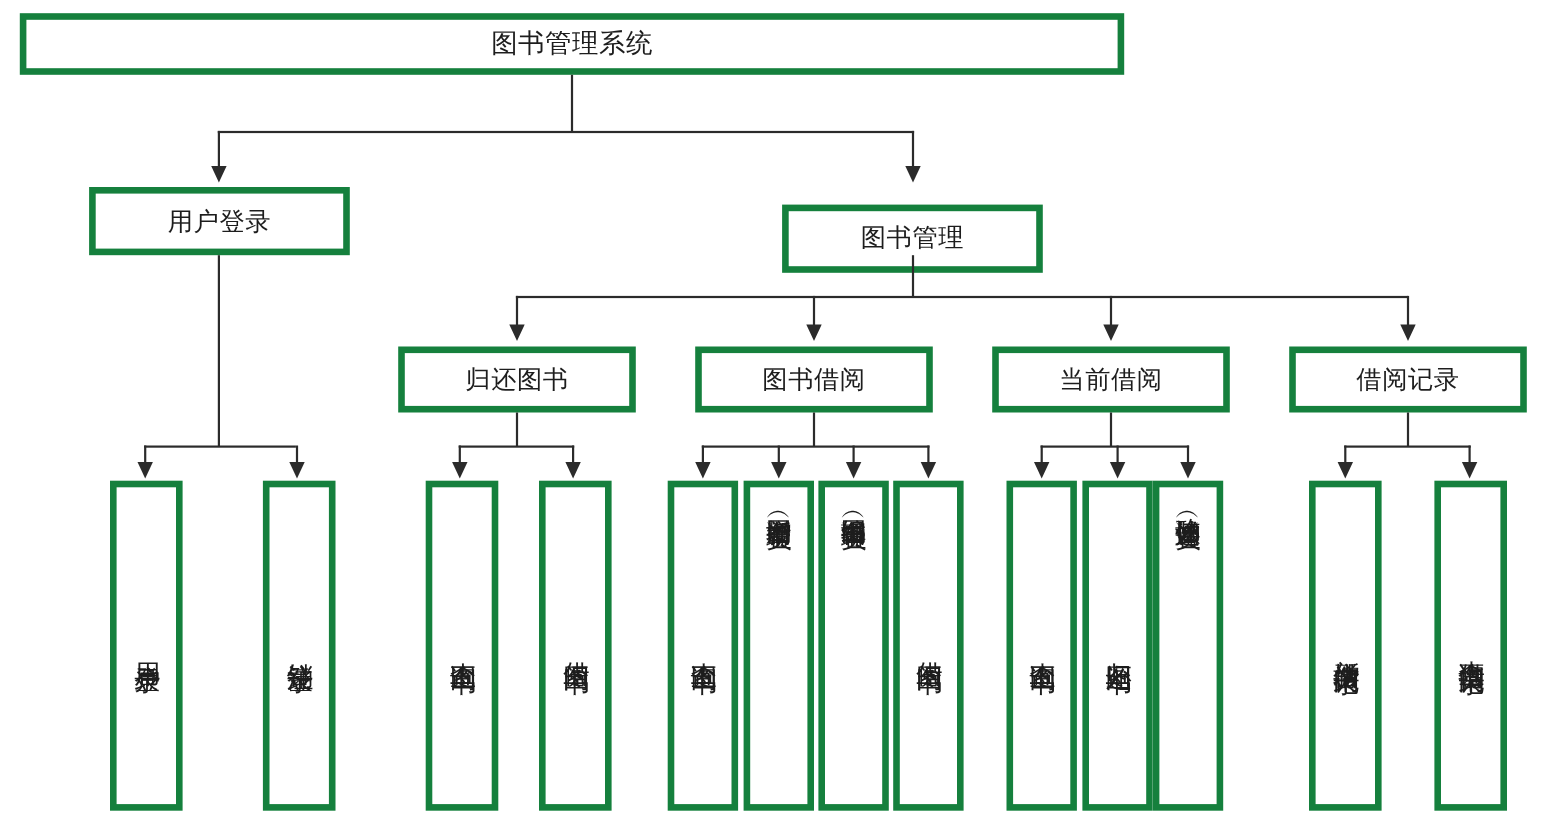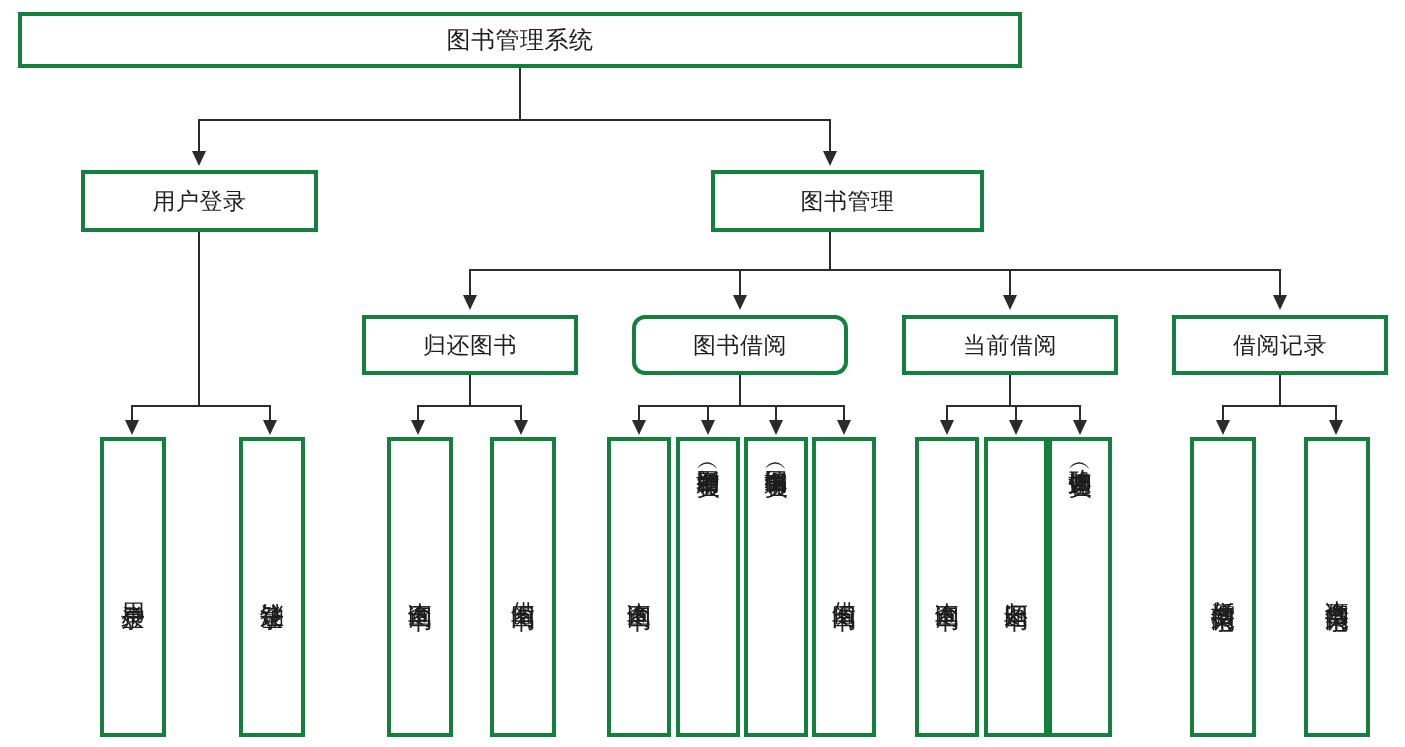--- a/index.html
+++ b/index.html
@@ -16,21 +16,21 @@
     width: 1405px;
     height: 747px;
     background: #ffffff;
     overflow: hidden;
   }
   
   .node {
     position: absolute;
     box-sizing: border-box;
     background: #ffffff;
-    border: 4px solid #15803d;
+    border: 6px solid #15803d;
     display: flex;
     align-items: center;
     justify-content: center;
     color: #1d1d1d;
   }
   .node-label {
     display: block;
     text-align: center;
     line-height: 1.15;
     white-space: nowrap;
@@ -106,21 +106,21 @@
   <div class="hline" style="left:198px; top:119px; width:633px; height:2px;"></div>
 
   <div class="vline" style="left:198px; top:119px; width:2px; height:34px;"></div>
   <div class="arrow" style="left:192px; top:151px;"></div>
   <div class="vline" style="left:829px; top:119px; width:2px; height:34px;"></div>
   <div class="arrow" style="left:823px; top:151px;"></div>
 
   <div class="node h" style="left:81px; top:170px; width:237px; height:62px;">
     <span class="node-label">用户登录</span>
   </div>
-  <div class="node h" style="left:711px; top:170px; width:273px; height:62px;">
+  <div class="node h" style="left:711px; top:186px; width:237px; height:62px;font-family:Liberation Serif, serif;">
     <span class="node-label">图书管理</span>
   </div>
 
   <div class="vline" style="left:198px; top:232px; width:2px; height:174px;"></div>
   <div class="hline" style="left:131px; top:405px; width:138px; height:2px;"></div>
   <div class="vline" style="left:131px; top:405px; width:2px; height:16px;"></div>
   <div class="arrow" style="left:125px; top:420px;"></div>
   <div class="vline" style="left:269px; top:405px; width:2px; height:16px;"></div>
   <div class="arrow" style="left:263px; top:420px;"></div>
 
@@ -131,21 +131,21 @@
   <div class="vline" style="left:739px; top:269px; width:2px; height:27px;"></div>
   <div class="arrow" style="left:733px; top:295px;"></div>
   <div class="vline" style="left:1009px; top:269px; width:2px; height:27px;"></div>
   <div class="arrow" style="left:1003px; top:295px;"></div>
   <div class="vline" style="left:1279px; top:269px; width:2px; height:27px;"></div>
   <div class="arrow" style="left:1273px; top:295px;"></div>
 
   <div class="node h" style="left:362px; top:315px; width:216px; height:60px;">
     <span class="node-label">归还图书</span>
   </div>
-  <div class="node h" style="left:632px; top:315px; width:216px; height:60px;border-radius:13px;">
+  <div class="node h" style="left:632px; top:315px; width:216px; height:60px;">
     <span class="node-label">图书借阅</span>
   </div>
   <div class="node h" style="left:1172px; top:315px; width:216px; height:60px;">
     <span class="node-label">借阅记录</span>
   </div>
   <div class="node h" style="left:902px; top:315px; width:216px; height:60px;">
     <span class="node-label">当前借阅</span>
   </div>
 
   <div class="vline" style="left:469px; top:375px; width:2px; height:31px;"></div>

